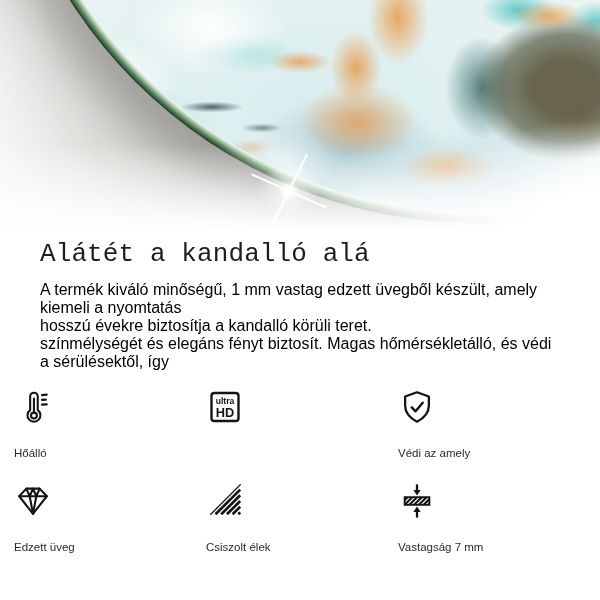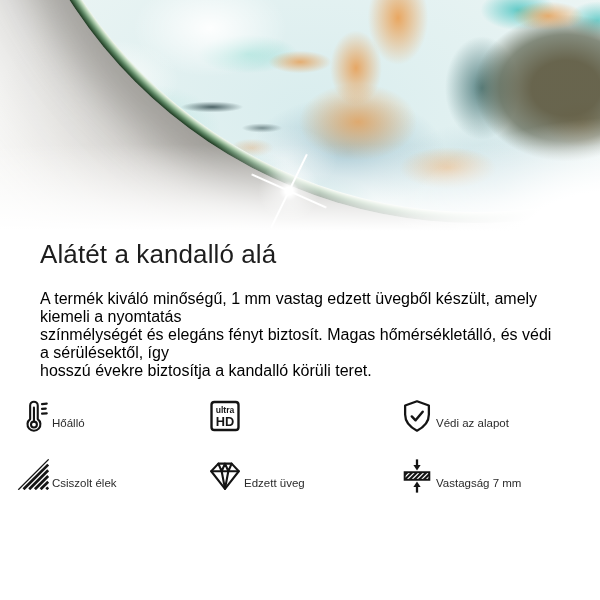--- a/index.html
+++ b/index.html
@@ -66,34 +66,34 @@
   .sparkle .ray{
     position:absolute;left:-6px;top:34px;width:82px;height:2px;background:#ffffff;
     filter:blur(0.7px);border-radius:2px;
   }
   .ray.r1{transform:rotate(24deg);}
   .ray.r2{transform:rotate(-64deg);}
 
   
   .content{padding:5px 40px 0 40px;}
   .headline{
-    font-family:Liberation Sans, sans-serif;
+    font-family:Liberation Mono, monospace;
     font-size:26px;line-height:33px;color:#1d1d1d;font-weight:400;
-    letter-spacing:0.1px;margin:0 0 19px 0;
+    letter-spacing:0.1px;margin:0 0 10px 0;
   }
   .desc{margin:0;color:#3d3d3d;font-size:12.5px;line-height:25px;}
 
   
   .features{
     display:grid;grid-template-columns:repeat(3,192px);
     margin:17px 0 0 -26px;row-gap:22px;
   }
-  .feature{display:flex;align-items:center;}
+  .feature{display:flex;flex-direction:column;align-items:flex-start;}
   .feature .ic{width:38px;height:38px;}
-  .feature .lbl{margin-top:13px;font-size:11.5px;line-height:14px;color:#2b2b2b;text-align:center;}
+  .feature .lbl{margin-top:20px;font-size:11.5px;line-height:14px;color:#2b2b2b;text-align:center;}
   svg .s{fill:none;stroke:#141414;stroke-width:2.2;}
   svg .sr{stroke-linejoin:round;stroke-linecap:round;}
   svg text{font-family:"Liberation Sans",sans-serif;font-weight:bold;fill:#141414;}
 </style>
 </head>
 <body>
 
 <div class="hero">
   <div class="disc">
     <div class="face">
@@ -108,22 +108,22 @@
   </div>
 </div>
 
 <div class="content">
   <h1 class="headline">
     <div>Alátét a kandalló alá</div>
   </h1>
   <p class="desc">
     </p>
     <div>A termék kiváló minőségű, 1 mm vastag edzett üvegből készült, amely kiemeli a nyomtatás</div>
+    <div>hosszú évekre biztosítja a kandalló körüli teret.</div>
     <div>színmélységét és elegáns fényt biztosít. Magas hőmérsékletálló, és védi a sérülésektől, így</div>
-    <div>hosszú évekre biztosítja a kandalló körüli teret.</div>
   <p></p>
 
   <div class="features">
 
     <div class="feature">
       <svg class="ic" viewBox="0 0 40 40">
         <path class="s sr" d="M17,9 a4,4 0 0 1 8,0 v14.2 a6.8,6.8 0 1 1 -8,0 z"></path>
         <circle class="s" cx="21" cy="29" r="3.1"></circle>
         <line class="s sr" x1="21" y1="11" x2="21" y2="25.5"></line>
         <line class="s sr" x1="29.5" y1="7.5" x2="34.5" y2="7"></line>
@@ -139,48 +139,48 @@
         <text x="20" y="17" font-size="9" text-anchor="middle">ultra</text>
         <text x="20" y="30.5" font-size="13.5" text-anchor="middle">HD</text>
       </svg>
     </div>
 
     <div class="feature">
       <svg class="ic" viewBox="0 0 40 40">
         <path class="s sr" style="stroke-width:2.4" d="M20,4.5 L32.5,9 v9.5 c0,7.8 -5.2,13.3 -12.5,17 C12.7,31.8 7.5,26.3 7.5,18.5 V9 Z"></path>
         <path class="s sr" style="stroke-width:2.6" d="M14.5,20.5 l4,4 L26,15.5"></path>
       </svg>
-      <div class="lbl">Védi az alapot</div>
+      <div class="lbl">Védi az amely</div>
+    </div>
+
+    <div class="feature">
+      <svg class="ic" viewBox="0 0 40 40">
+        <path class="s sr" d="M13,7 L27,7 L34.5,15 L20,33.5 L5.5,15 Z"></path>
+        <path class="s sr" d="M5.5,15 H34.5"></path>
+        <path class="s sr" d="M13,7 L16.5,15 L20,7 L23.5,15 L27,7"></path>
+        <path class="s sr" d="M16.5,15 L20,33.5 M23.5,15 L20,33.5"></path>
+      </svg>
+      <div class="lbl">Edzett üveg</div>
     </div>
 
     <div class="feature">
       <svg class="ic" viewBox="0 0 40 40">
         <clipPath id="triClip">
             <polygon points="3,35 37,35 37,1"></polygon>
           </clipPath>
         <g clip-path="url(#triClip)" style="stroke:#141414;stroke-width:2.8;">
           <line x1="4" y1="34" x2="36" y2="2"></line>
           <line x1="10" y1="34" x2="36" y2="8"></line>
           <line x1="16" y1="34" x2="36" y2="14"></line>
           <line x1="22" y1="34" x2="36" y2="20"></line>
           <line x1="28" y1="34" x2="36" y2="26"></line>
           <line x1="34" y1="34" x2="36" y2="32"></line>
         </g>
       </svg>
       <div class="lbl">Csiszolt élek</div>
-    </div>
-
-    <div class="feature">
-      <svg class="ic" viewBox="0 0 40 40">
-        <path class="s sr" d="M13,7 L27,7 L34.5,15 L20,33.5 L5.5,15 Z"></path>
-        <path class="s sr" d="M5.5,15 H34.5"></path>
-        <path class="s sr" d="M13,7 L16.5,15 L20,7 L23.5,15 L27,7"></path>
-        <path class="s sr" d="M16.5,15 L20,33.5 M23.5,15 L20,33.5"></path>
-      </svg>
-      <div class="lbl">Edzett üveg</div>
     </div>
 
     <div class="feature">
       <svg class="ic" viewBox="0 0 40 40">
         <clipPath id="barClip">
             <rect x="7" y="16" width="26" height="8"></rect>
           </clipPath>
         <g clip-path="url(#barClip)" style="stroke:#141414;stroke-width:2.2;">
           <line x1="2" y1="24" x2="10" y2="16"></line>
           <line x1="7" y1="24" x2="15" y2="16"></line>

